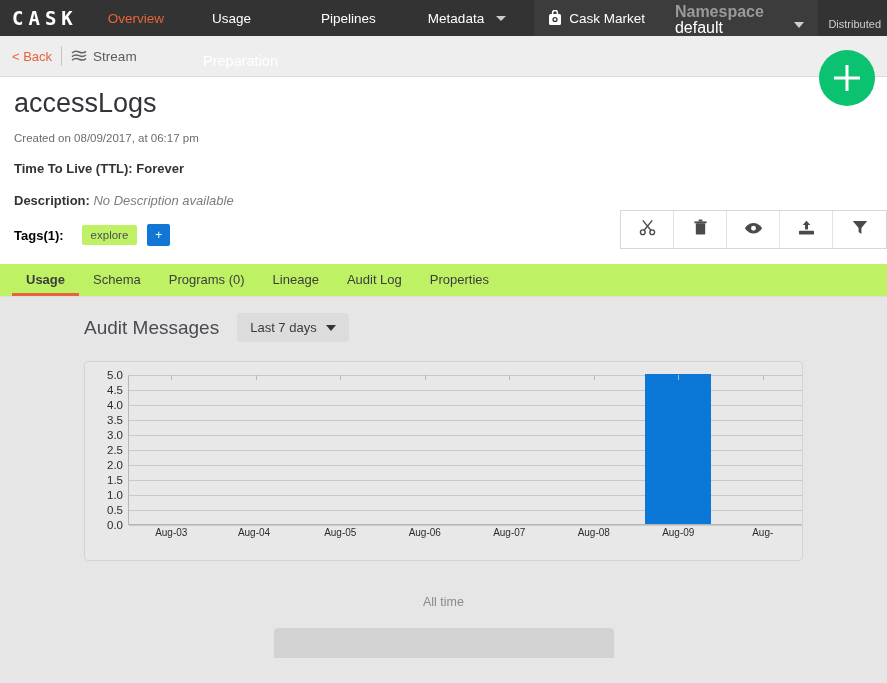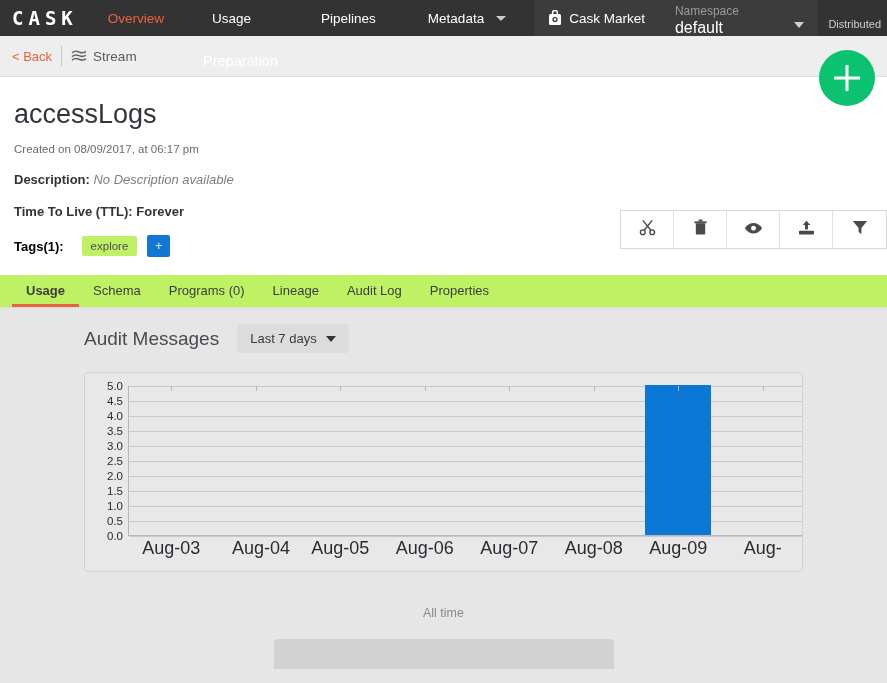--- a/index.html
+++ b/index.html
@@ -67,23 +67,24 @@
     background: #3c3c3c;
     width: 168px;
     padding: 5px 12px 0 12px;
     display: flex;
     flex-direction: column;
     justify-content: center;
     position: relative;
     cursor: pointer;
   }
   .ns-label {
-    font-size: 12px;
+    font-size: 16px;
     color: #9a9a9a;
     line-height: 13px;
+    font-weight: bold;
   }
   .ns-value {
     font-size: 16px;
     color: #ffffff;
     line-height: 19px;
   }
   .ns-caret {
     position: absolute;
     right: 14px; top: 22px;
     width: 0; height: 0;
@@ -150,21 +151,21 @@
     position: absolute;
     background: #ffffff;
     left: 50%; top: 50%;
   }
   .fab::before { width: 26px; height: 3px; transform: translate(-50%,-50%); }
   .fab::after  { width: 3px; height: 26px; transform: translate(-50%,-50%); }
 
   
   .detail {
     background: #ffffff;
-    padding: 20px 14px 0 14px;
+    padding: 9px 14px 0 14px;
     position: relative;
   }
   .entity-title {
     font-size: 27px;
     font-weight: 300;
     color: #33333a;
     line-height: 34px;
   }
   .created {
     font-size: 11.5px;
@@ -305,21 +306,21 @@
     margin-right: 6px;
     transform: translateY(-50%);
     font-size: 11.5px;
     color: #2b2b33;
     white-space: nowrap;
   }
   .xtick {
     position: absolute;
     top: 152px;
     transform: translateX(-50%);
-    font-size: 18px;
+    font-size: 10px;
     color: #2b2b33;
     white-space: nowrap;
   }
   .xtickmark {
     position: absolute;
     top: 0px;
     width: 1px; height: 5px;
     background: #b8b8b8;
   }
   .bar {
@@ -406,27 +407,27 @@
   <span class="ghost-label">Preparation</span>
 </div>
 
 <div class="fab"></div>
 
 <div class="detail">
   <div class="entity-title">accessLogs</div>
   <div class="created">Created on 08/09/2017, at 06:17 pm</div>
 
   <div class="meta-row">
+    <b>Time To Live (TTL):</b>
+    <b>Forever</b>
+  </div>
+
+  <div class="meta-row">
     <b>Description:</b>
     <span class="muted">No Description available</span>
-  </div>
-
-  <div class="meta-row">
-    <b>Time To Live (TTL):</b>
-    <b>Forever</b>
   </div>
 
   <div class="tags-row">
     <b>Tags(1):</b>
     <span class="tag-pill">explore</span>
     <span class="tag-add">+</span>
   </div>
 
   <div class="actions">
     <div class="act-btn">
@@ -513,21 +514,21 @@
         <div class="ytick" style="top: 45px;">3.5</div>
         <div class="gridline" style="top: 30px;"></div>
         <div class="ytick" style="top: 30px;">4.0</div>
         <div class="gridline" style="top: 15px;"></div>
         <div class="ytick" style="top: 15px;">4.5</div>
         <div class="gridline" style="top: 0px;"></div>
         <div class="ytick" style="top: 0px;">5.0</div>
         <div class="xtickmark" style="left: 42.25px;"></div>
         <div class="xtick" style="left: 42.25px;">Aug-03</div>
         <div class="xtickmark" style="left: 126.75px;"></div>
-        <div class="xtick" style="left: 132px;">Aug-04</div>
+        <div class="xtick" style="left: 125px;">Aug-04</div>
         <div class="xtickmark" style="left: 211.25px;"></div>
         <div class="xtick" style="left: 211.25px;">Aug-05</div>
         <div class="xtickmark" style="left: 295.75px;"></div>
         <div class="xtick" style="left: 295.75px;">Aug-06</div>
         <div class="xtickmark" style="left: 380.25px;"></div>
         <div class="xtick" style="left: 380.25px;">Aug-07</div>
         <div class="xtickmark" style="left: 464.75px;"></div>
         <div class="xtick" style="left: 464.75px;">Aug-08</div>
         <div class="bar" style="left: 516.295px; width: 65.91px; height: 150px; background: rgb(11, 120, 216);"></div>
         <div class="xtickmark" style="left: 549.25px;"></div>

